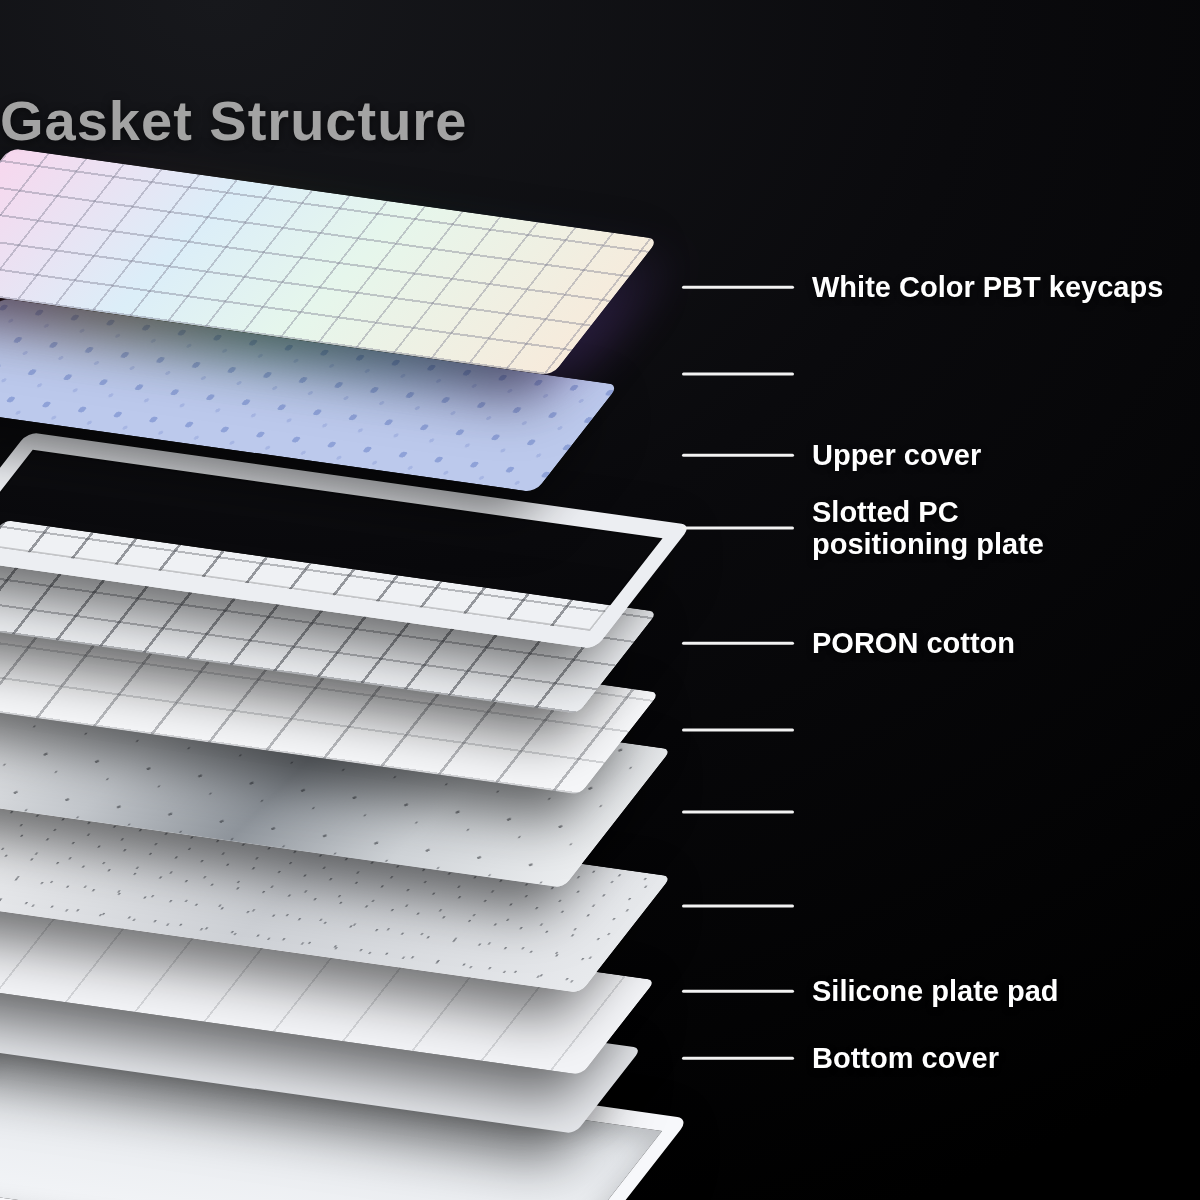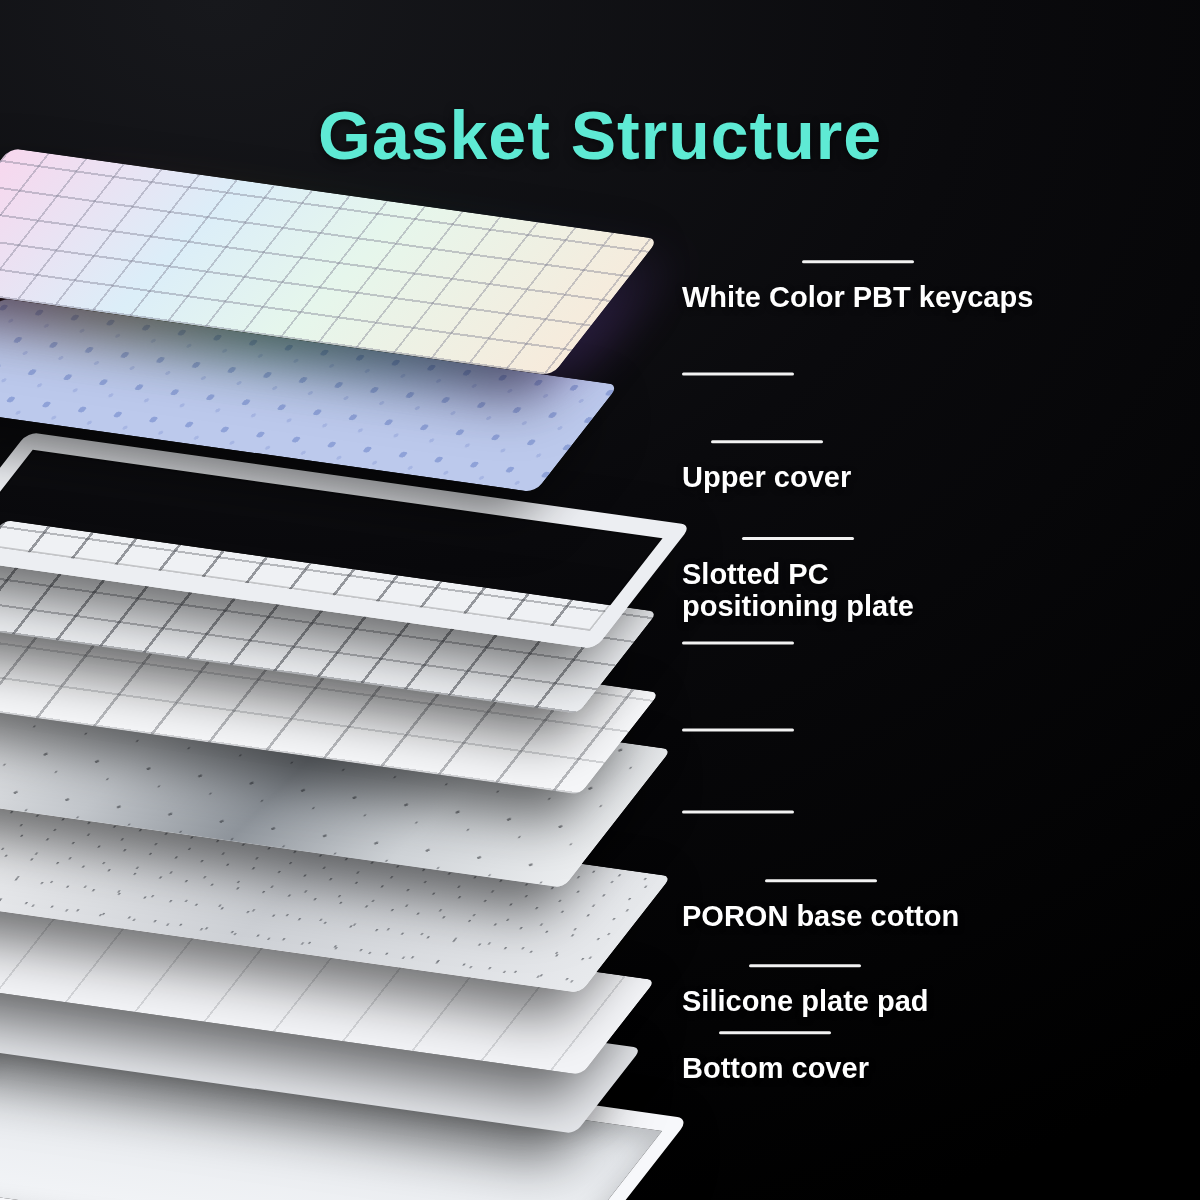--- a/index.html
+++ b/index.html
@@ -10,23 +10,22 @@
   }
   body {
     position: relative;
     font-family: "Liberation Sans", sans-serif;
     background: radial-gradient(140% 110% at 18% 0%, #17181c 0%, #0a0a0d 45%, #000 100%);
   }
 
   .title {
     position: absolute;
     top: 50px; left: 0; width: 100%;
-    text-align: center;
-    color: #5eead4;
-    font-size: 68px;
+    color: #a3a3a3;
+    font-size: 56px;
     font-weight: 800;
     letter-spacing: 1px;
     text-shadow: 0 2px 10px rgba(0,0,0,.6);
     z-index: 20;
   }
 
   
   .stack { position: absolute; inset: 0; z-index: 1; }
 
   .layer {
@@ -132,21 +131,20 @@
 
   
   .label-row {
     position: absolute;
     left: 682px;
     display: flex;
     align-items: center;
     gap: 18px;
     transform: translateY(-50%);
     z-index: 15;
-    flex-direction: column;
   }
   .leader {
     flex: 0 0 auto;
     width: 112px; height: 3px;
     background: #f2f2f2;
     border-radius: 2px;
   }
   .label-text {
     color: #ffffff;
     font-size: 29px;
@@ -175,41 +173,41 @@
   <div class="layer l-bottom"></div>
 </div>
 
 <div class="label-row" style="top:287px">
   <span class="leader"></span>
   <span class="label-text">White Color PBT keycaps</span>
 </div>
 <div class="label-row" style="top:374px">
   <span class="leader"></span>
 </div>
-<div class="label-row" style="top:467px">
+<div class="label-row" style="top:455px">
   <span class="leader"></span>
   <span class="label-text">Upper cover</span>
 </div>
-<div class="label-row" style="top:580px">
+<div class="label-row" style="top:528px">
   <span class="leader"></span>
   <span class="label-text">Slotted PC
 positioning plate</span>
 </div>
 <div class="label-row" style="top:643px">
   <span class="leader"></span>
+  <span class="label-text">PORON cotton</span>
 </div>
 <div class="label-row" style="top:730px">
   <span class="leader"></span>
 </div>
 <div class="label-row" style="top:812px">
   <span class="leader"></span>
 </div>
 <div class="label-row" style="top:906px">
   <span class="leader"></span>
-  <span class="label-text">PORON base cotton</span>
 </div>
 <div class="label-row" style="top:991px">
   <span class="leader"></span>
   <span class="label-text">Silicone plate pad</span>
 </div>
 <div class="label-row" style="top:1058px">
   <span class="leader"></span>
   <span class="label-text">Bottom cover</span>
 </div>
 

